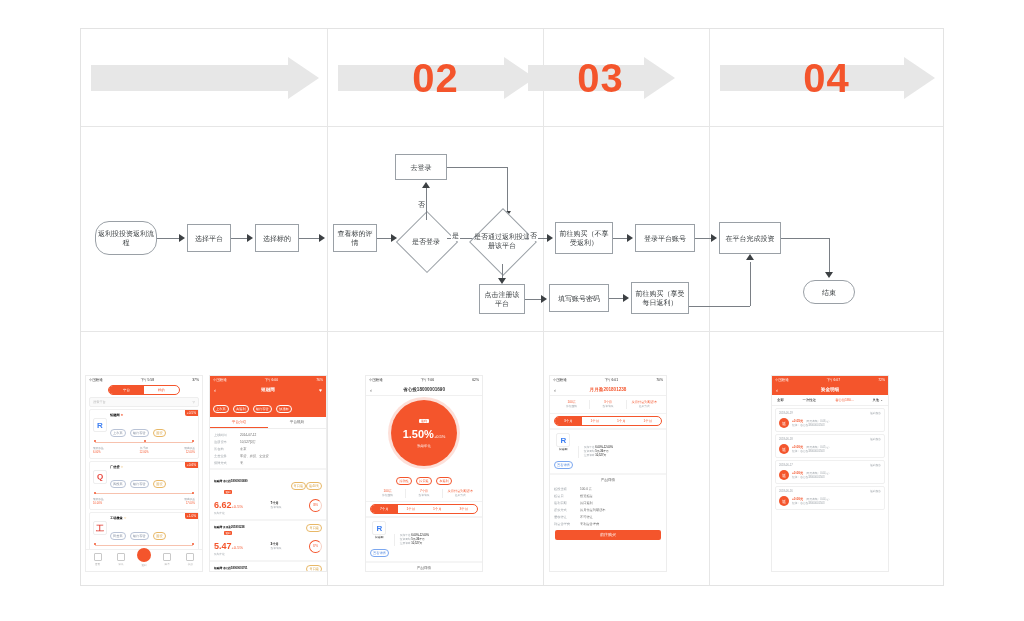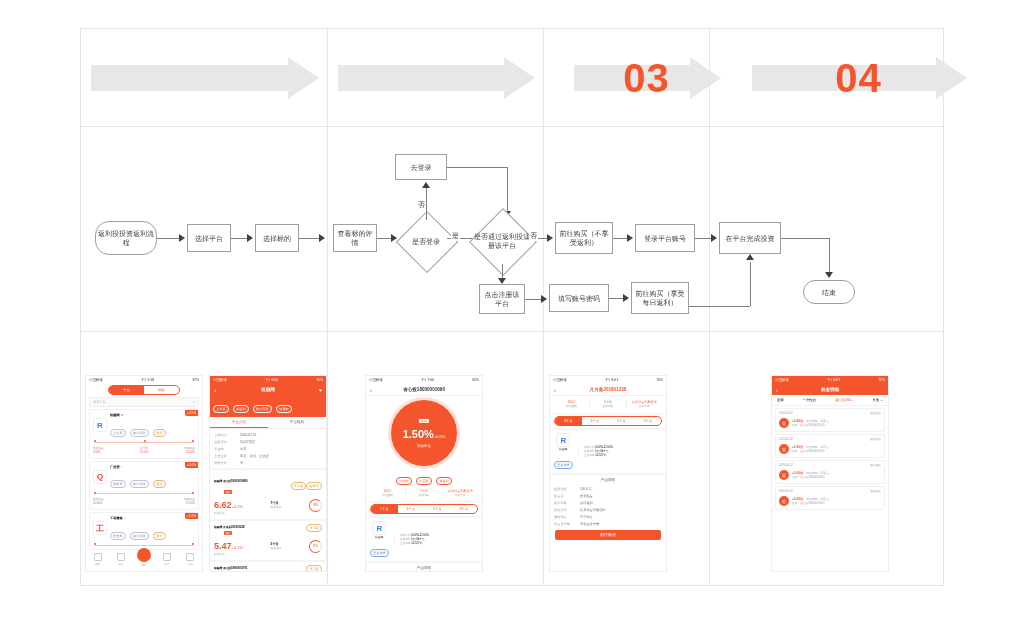--- a/index.html
+++ b/index.html
@@ -188,29 +188,30 @@
     <div class="arrow">
       <div class="bar"></div>
         <div class="head"></div>
     </div>
   </div>
   <div class="arrow-cell" style="left:247px;width:215px">
     <div class="arrow">
       <div class="bar"></div>
         <div class="head"></div>
     </div>
+    <div class="step-num">02</div>
   </div>
-  <div class="arrow-cell" style="left:483px;width:165px">
+  <div class="arrow-cell" style="left:437px;width:165px">
     <div class="arrow">
       <div class="bar"></div>
         <div class="head"></div>
     </div>
     <div class="step-num">03</div>
   </div>
-  <div class="arrow-cell" style="left:661px;width:233px">
+  <div class="arrow-cell" style="left:629px;width:233px">
     <div class="arrow">
       <div class="bar"></div>
         <div class="head"></div>
     </div>
     <div class="step-num">04</div>
   </div>
 
   <div class="flow">
 
     <div class="node term" style="left:14px;top:95px;width:62px;height:34px">返利投投资返利流程</div>

